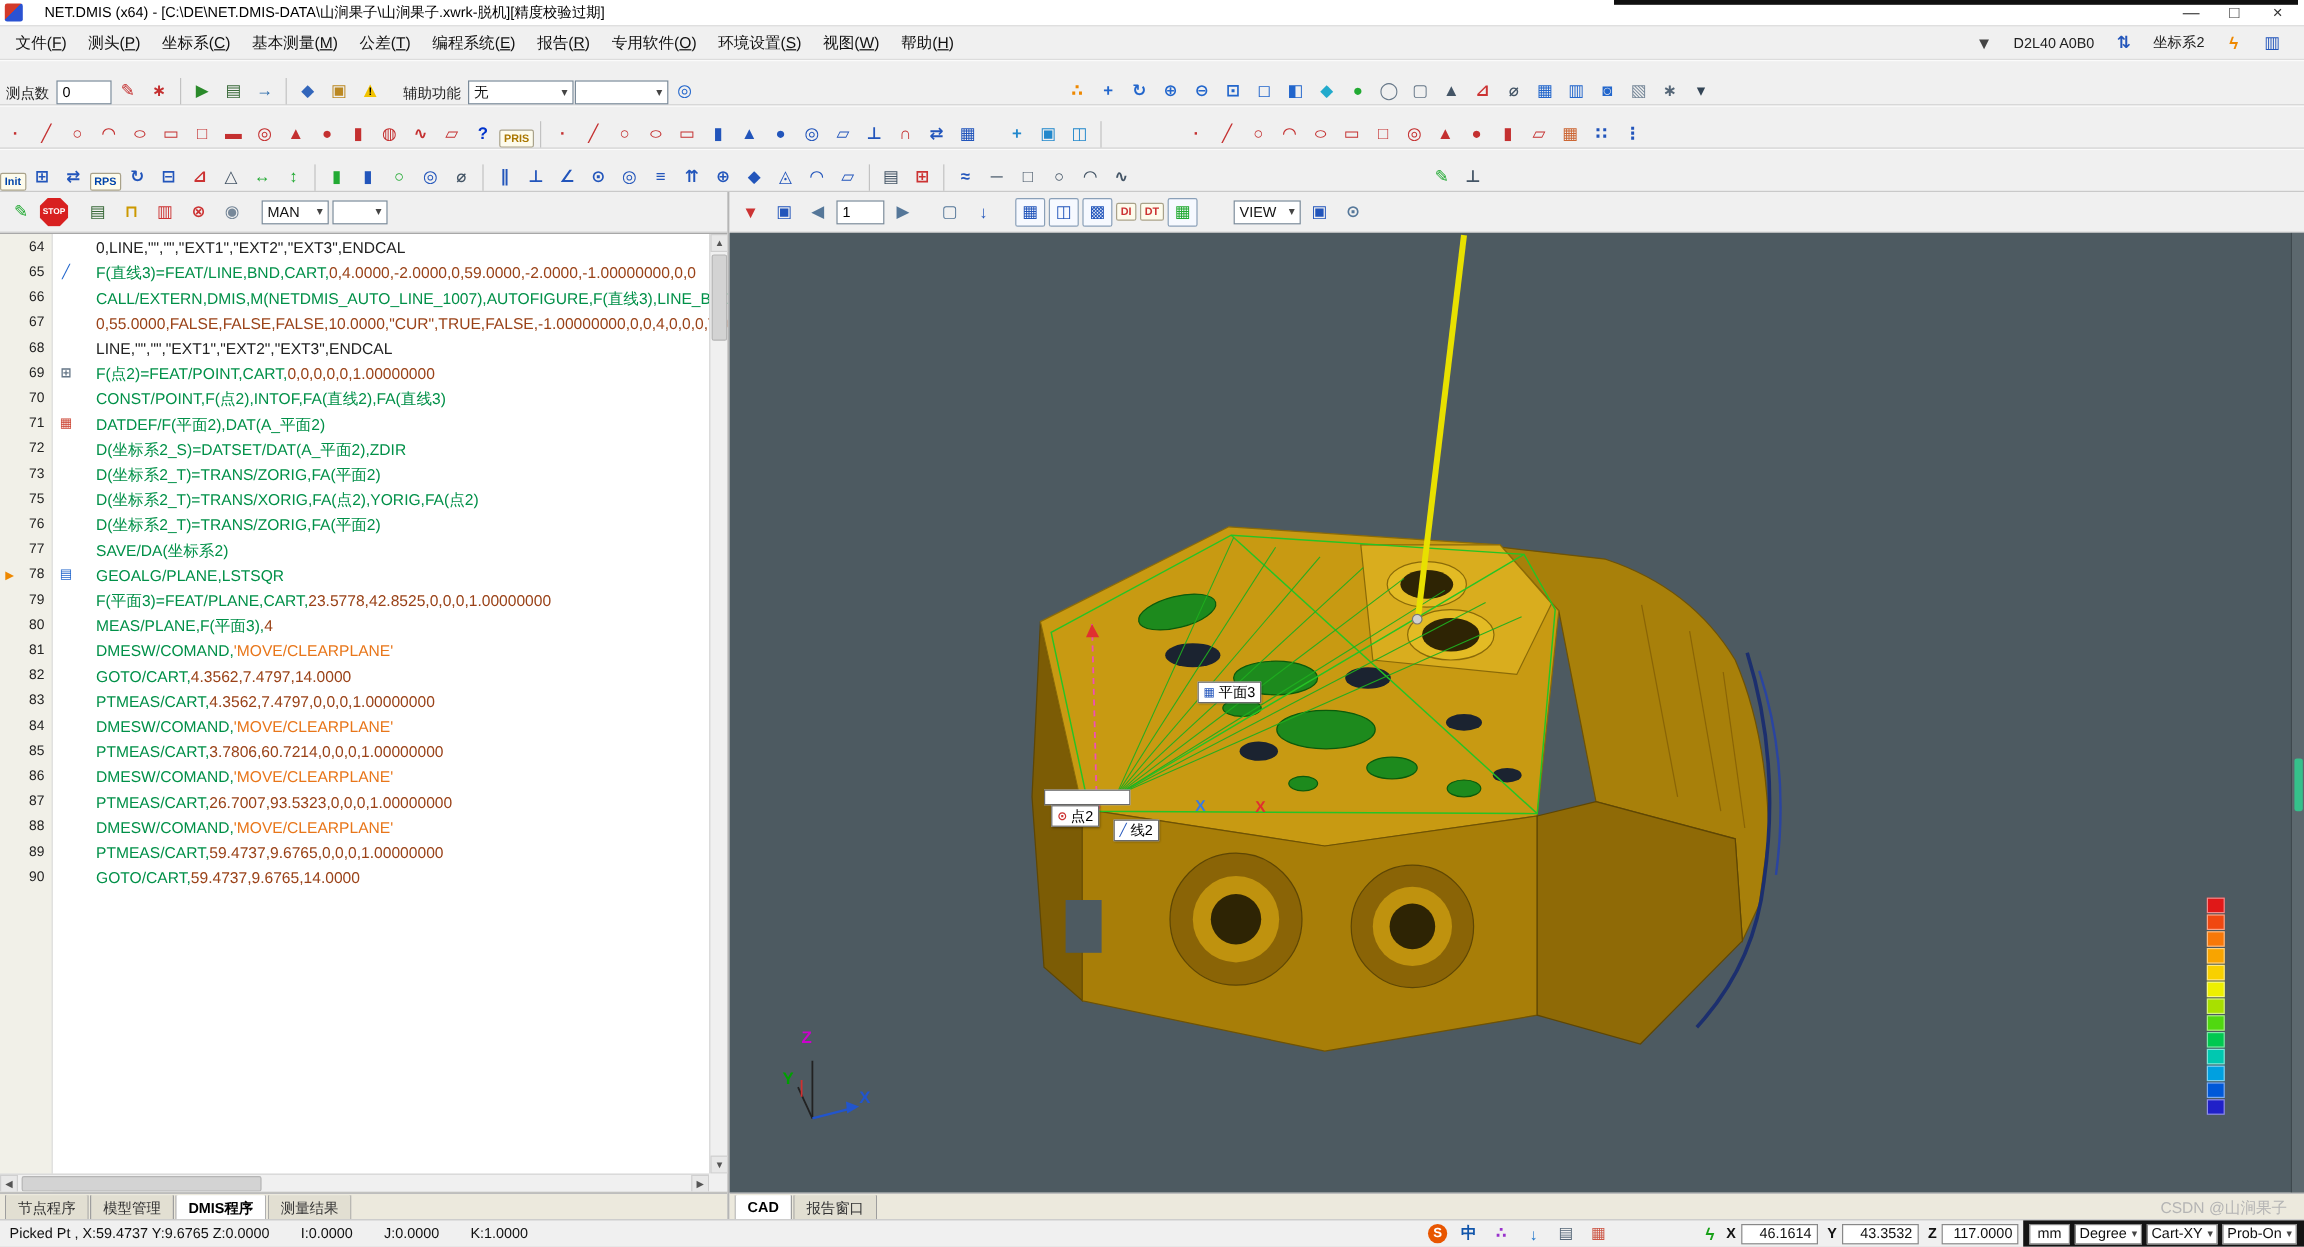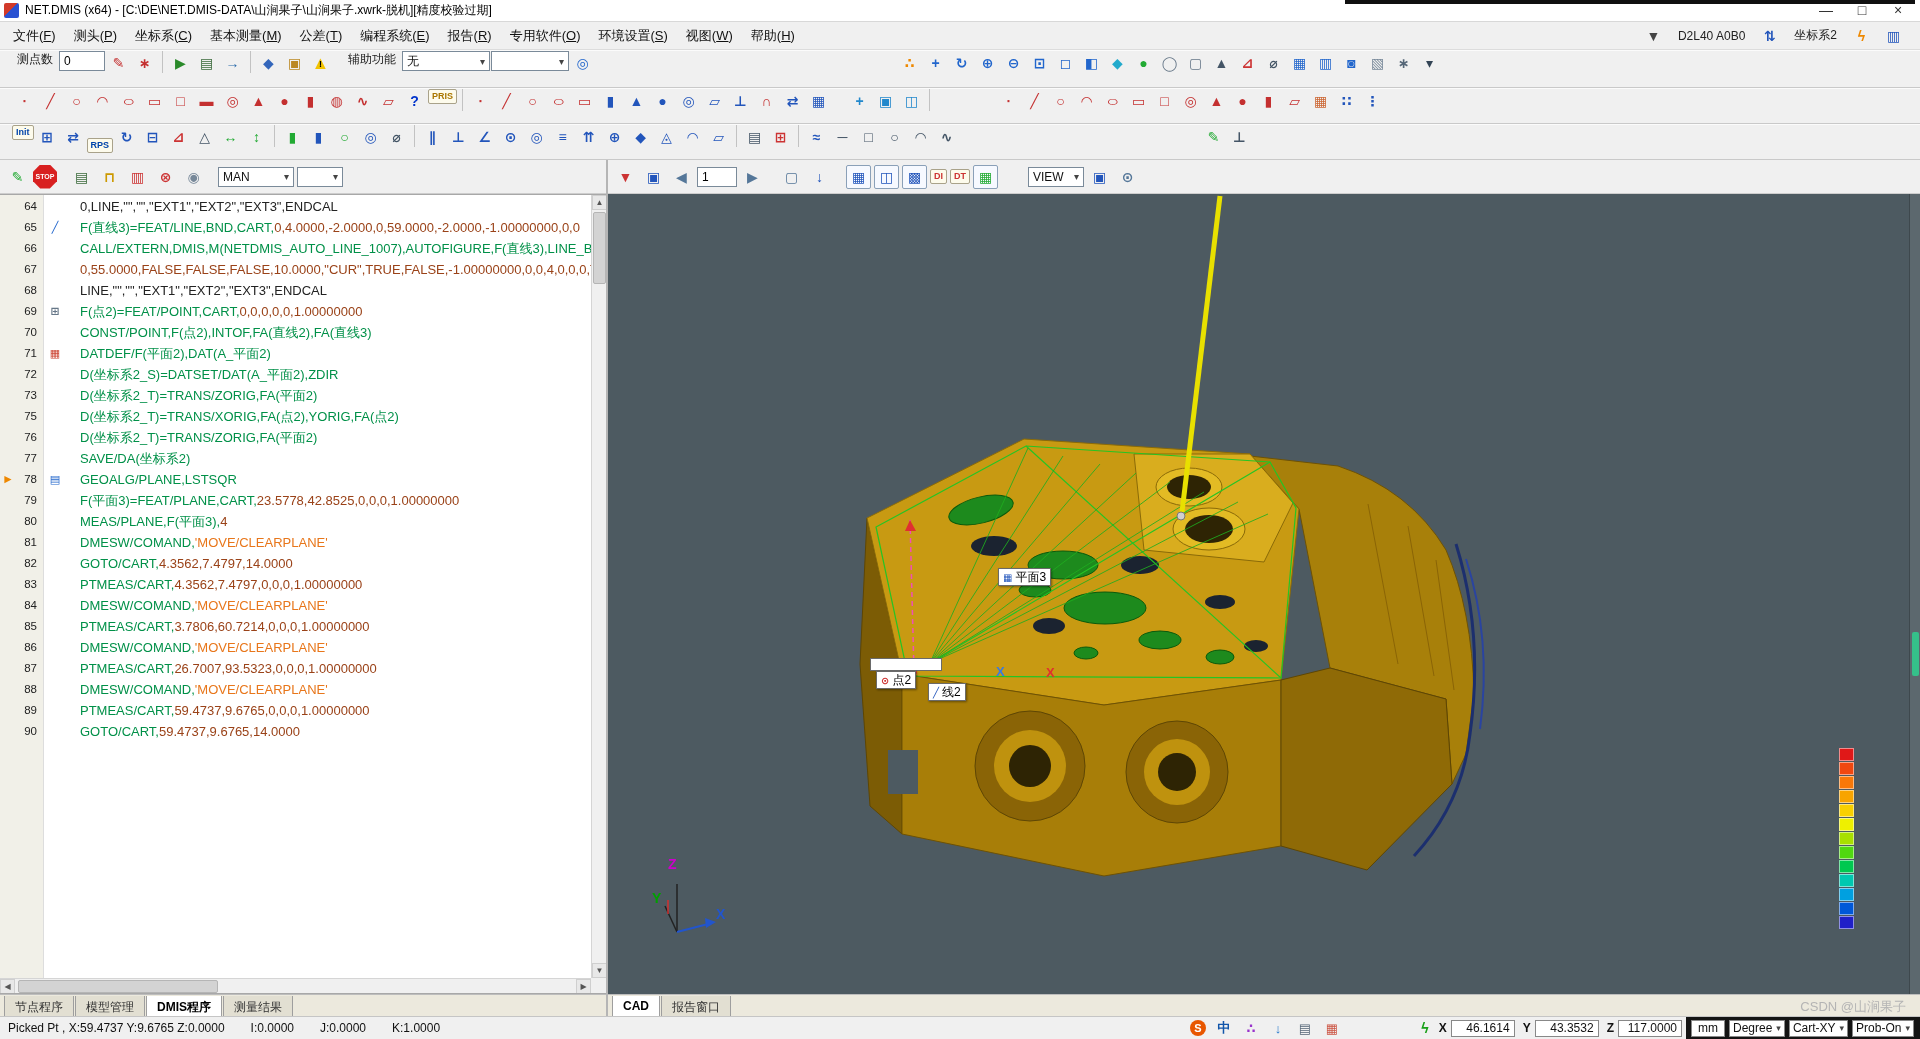--- a/index.html
+++ b/index.html
@@ -3,32 +3,32 @@
 <meta charset="utf-8">
 <style>
   * { box-sizing: border-box; margin: 0; padding: 0; }
   html,body { width:1920px; height:1039px; overflow:hidden; }
   body { font-family:"Liberation Sans","DejaVu Sans",sans-serif; font-size:12px; background:#d4d0c8; color:#111; }
   .app { width:1920px; height:1039px; display:flex; flex-direction:column; background:#f0f0f0; }
 
   
   .titlebar { height:22px; background:#ffffff; display:flex; align-items:center; padding:0 4px; position:relative; border-bottom:1px solid #d8d8d8; flex:none; }
   .app-icon { width:15px; height:15px; background:linear-gradient(135deg,#d23a2a 0 45%,#2a52d2 45% 100%); border-radius:2px; flex:none; }
-  .title-text { margin-left:6px; font-size:12px; color:#000; white-space:nowrap; }
+  .title-text { margin-left:18px; font-size:12px; color:#000; white-space:nowrap; }
   .title-strip { position:absolute; left:1345px; top:0; width:570px; height:4px; background:#101010; }
   .win-controls { margin-left:auto; display:flex; }
   .win-btn { width:36px; height:20px; text-align:center; line-height:19px; font-size:14px; color:#333; }
 
   
   .menubar { height:28px; background:#f0f0f0; border-bottom:1px solid #dcdcdc; display:flex; align-items:center; padding:0 4px; flex:none; }
   .menu-item { padding:5px 9px; font-size:13px; color:#111; cursor:default; }
   .menu-right { margin-left:auto; display:flex; align-items:center; gap:7px; padding-right:10px; }
 
   
-  .toolbar { display:flex; align-items:flex-start; background:#f0f0f0; border-top:1px solid #fbfbfb; border-bottom:1px solid #c9c9c9; padding:0 12px; gap:1px; flex:none; }
+  .toolbar { display:flex; align-items:flex-end; background:#f0f0f0; border-top:1px solid #fbfbfb; border-bottom:1px solid #c9c9c9; padding:0 0; gap:1px; flex:none; }
   .t1 { height:38px; } .t2 { height:36px; } .t3 { height:36px; }
   .tb-icon { width:25px; height:24px; display:flex; align-items:center; justify-content:center; font-size:14px; font-weight:bold; border:1px solid transparent; border-radius:2px; flex:none; }
   .tb-icon.framed { border:1px solid #8aa0b8; background:#f6f9ff; }
   .tb-icon.wide { letter-spacing:0; transform:scaleX(1.5); }
   .tb-sep { width:1px; height:22px; background:#c2c2c2; margin:0 4px; flex:none; }
   .tb-gap { flex:none; display:inline-block; height:1px; }
   .tb-label { font-size:12px; color:#222; margin:0 5px; white-space:nowrap; }
   .tb-input { height:20px; border:1px solid #7a8a99; background:#fff; font-size:12px; padding:0 4px; font-family:inherit; }
   .tb-select { height:20px; border:1px solid #7a8a99; background:#fff; display:inline-flex; align-items:center; justify-content:space-between; padding:0 4px; font-size:12px; flex:none; }
   .tb-select .sel-a { color:#444; font-size:10px; margin-left:4px; }
@@ -296,21 +296,21 @@
       <div class="panel-toolbar">
           <span class="tb-icon" style="color: rgb(34, 170, 51);">✎</span>
           <span class="stop-btn">STOP</span>
           <span class="tb-gap" style="width: 6px;"></span>
           <span class="tb-icon" style="color: rgb(58, 106, 58);">▤</span>
           <span class="tb-icon" style="color: rgb(204, 153, 0);">⊓</span>
           <span class="tb-icon" style="color: rgb(204, 51, 51);">▥</span>
           <span class="tb-icon" style="color: rgb(204, 51, 51);">⊗</span>
           <span class="tb-icon" style="color: rgb(119, 136, 153);">◉</span>
           <span class="tb-gap" style="width: 6px;"></span>
-          <span class="tb-select" style="width: 76px;">
+          <span class="tb-select" style="width: 56px;">
             <span class="sel-v">MAN</span>
             <span class="sel-a">▾</span>
           </span>
           <span class="tb-select" style="width: 46px;">
             <span class="sel-v"></span>
             <span class="sel-a">▾</span>
           </span>
         </div>
       <div class="code-wrap">
         <div class="gutter-bg"></div>

